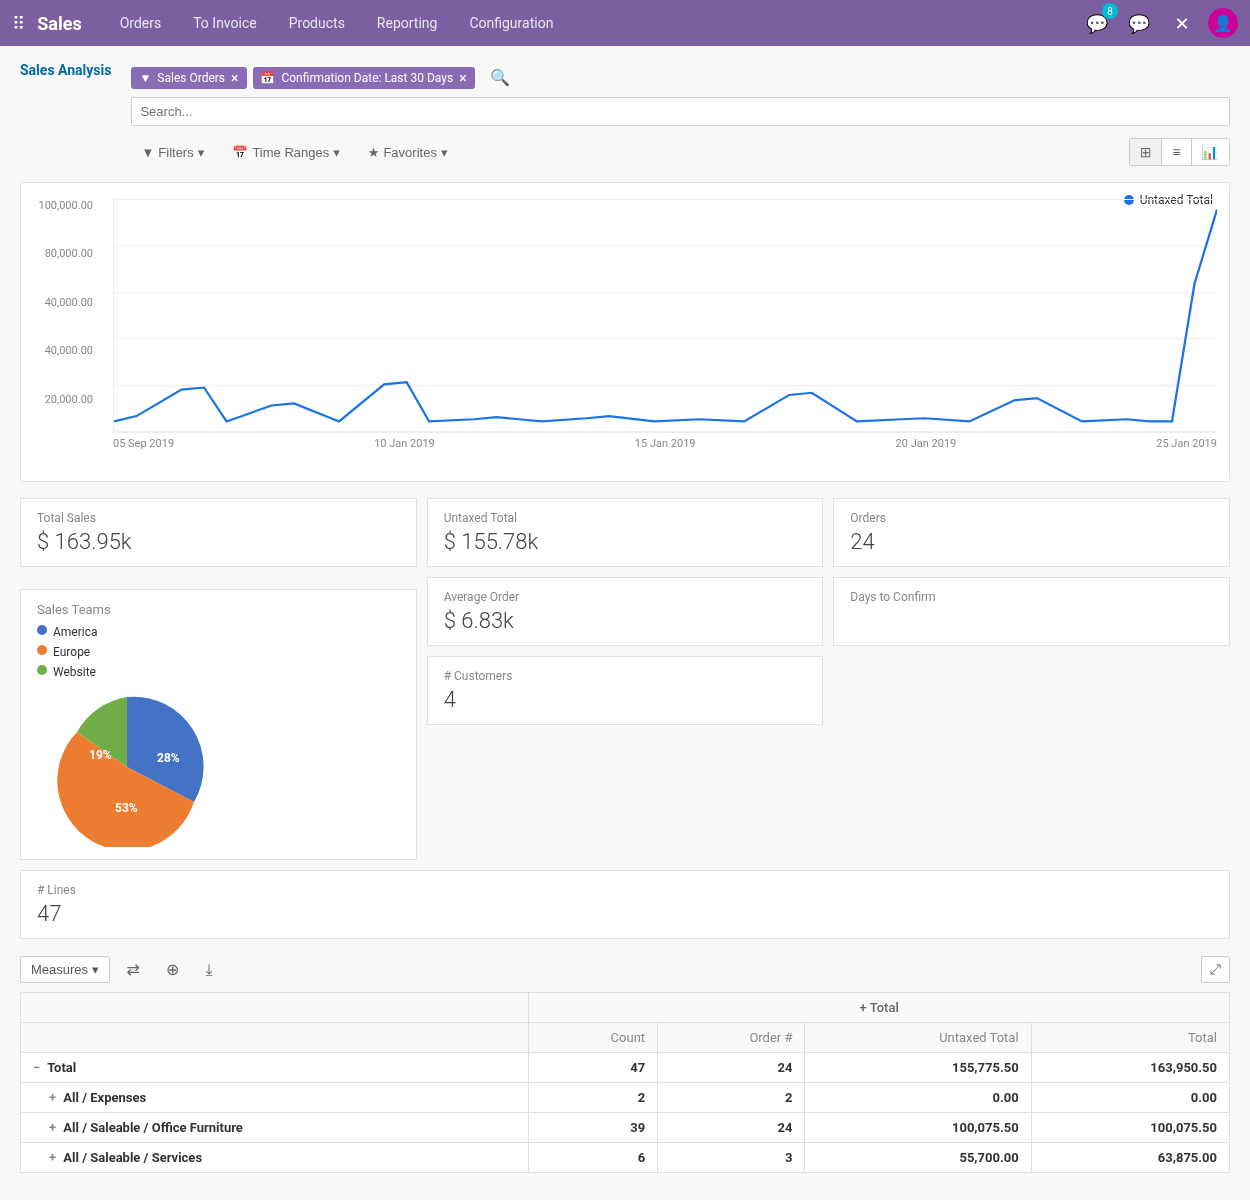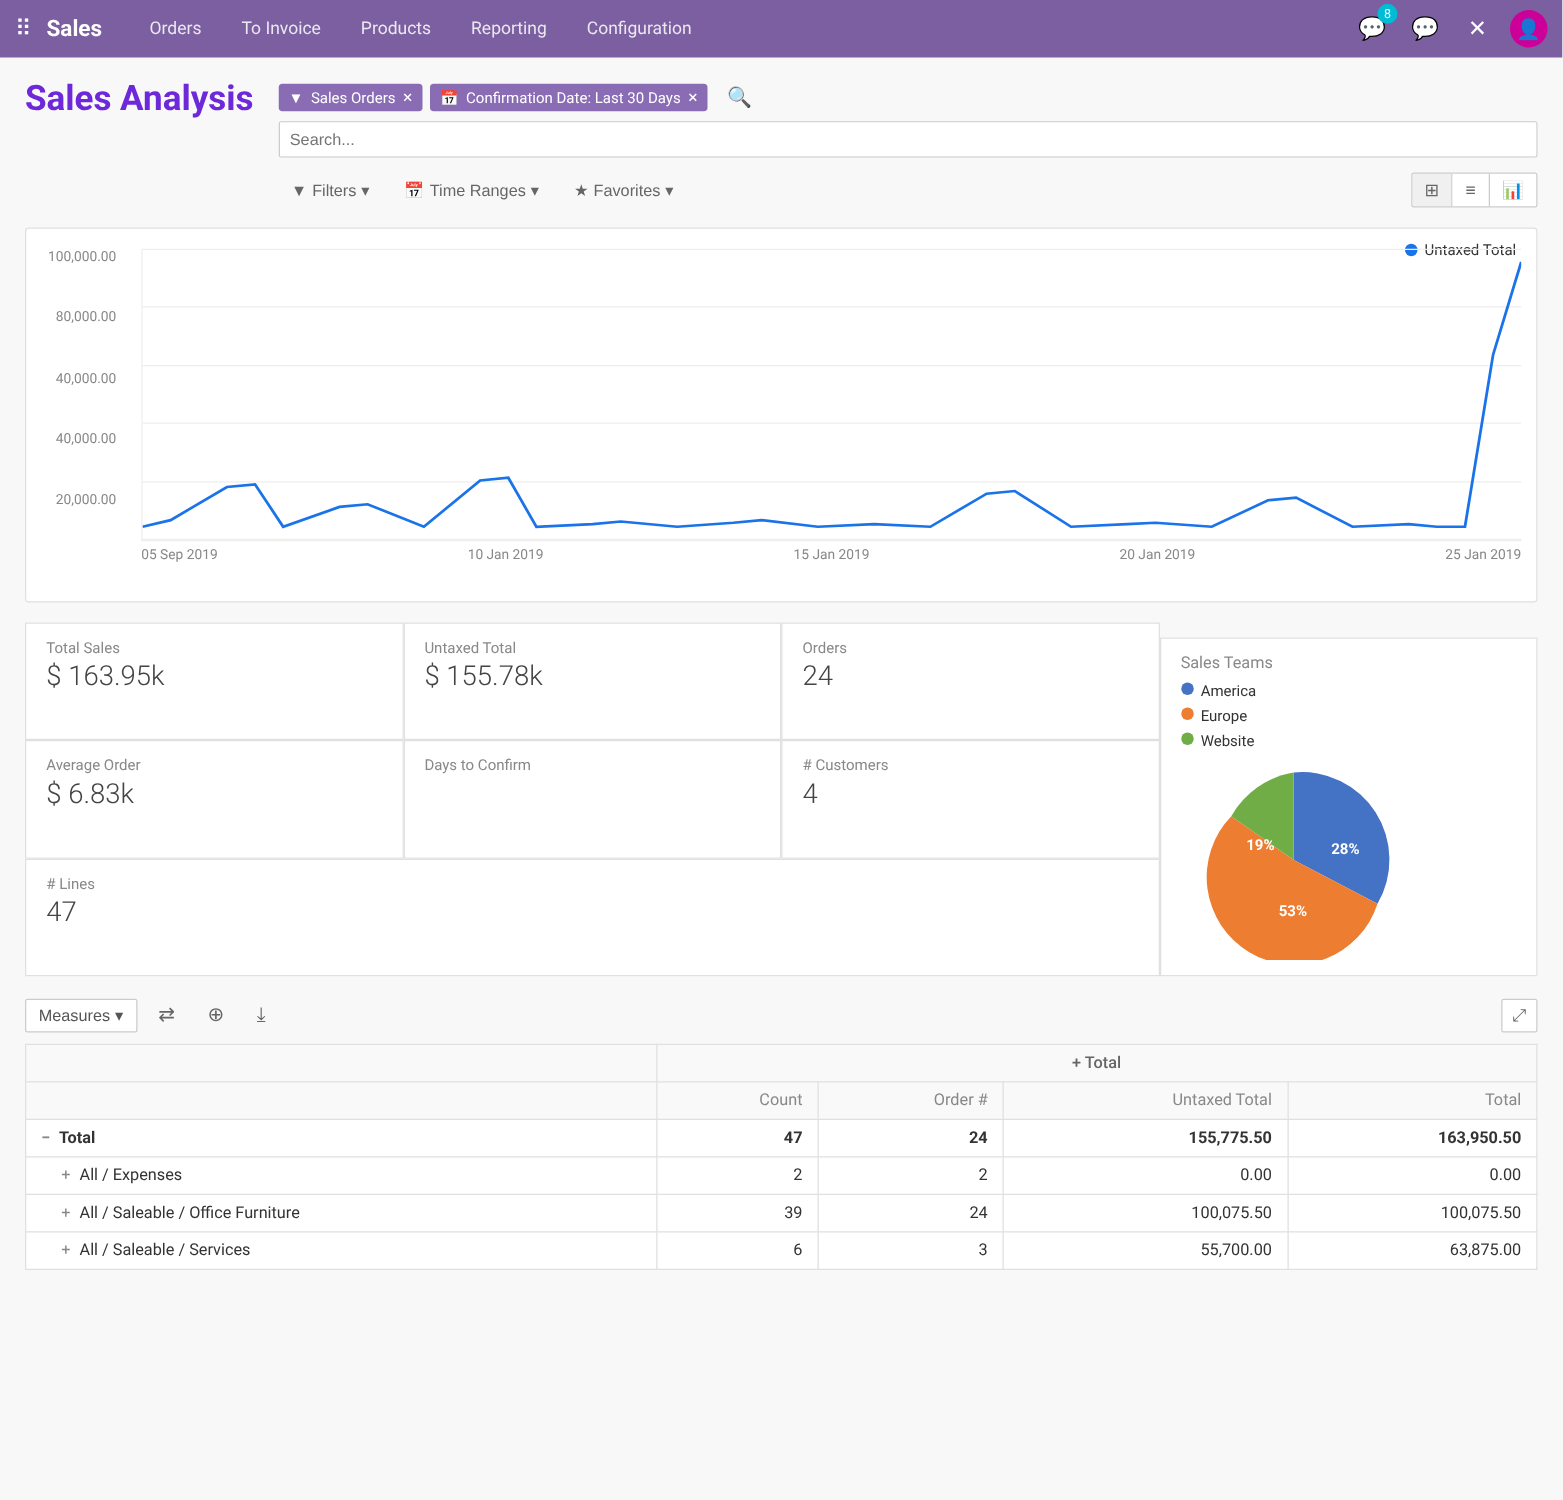--- a/index.html
+++ b/index.html
@@ -19,21 +19,21 @@
     .topnav-brand { font-size: 18px; font-weight: bold; margin-right: 24px; color: #fff; }
     .topnav-menu { display: flex; gap: 4px; flex: 1; }
     .topnav-item { color: rgba(255,255,255,0.85); padding: 0 14px; height: 46px; display: flex; align-items: center; cursor: pointer; font-size: 14px; }
     .topnav-icons { display: flex; align-items: center; gap: 10px; }
     .topnav-icon-btn { color: #fff; cursor: pointer; position: relative; font-size: 18px; display: flex; align-items: center; justify-content: center; width: 32px; height: 32px; }
     .badge { position: absolute; top: -4px; right: -4px; background: #00BCD4; color: #fff; border-radius: 50%; width: 16px; height: 16px; font-size: 10px; display: flex; align-items: center; justify-content: center; }
     .avatar { width: 30px; height: 30px; border-radius: 50%; background: #c09; display: flex; align-items: center; justify-content: center; overflow: hidden; cursor: pointer; }
 
     
     .page { padding: 16px 20px; }
-    .page-title { font-size: 28px; color: #6d28d9; margin-bottom: 12px; }
+    .page-title { font-size: 14px; color: #0369a1; margin-bottom: 12px; }
 
     
     .searchbar-wrapper { display: flex; flex-direction: column; margin-bottom: 12px; }
     .filter-tags { display: flex; align-items: center; gap: 6px; margin-bottom: 4px; }
     .filter-tag { display: flex; align-items: center; background: #8a6cb5; color: #fff; border-radius: 3px; padding: 3px 8px; font-size: 12px; gap: 6px; }
     .filter-tag .remove { cursor: pointer; font-size: 14px; }
     .search-input-row { display: flex; align-items: center; border: 1px solid #ccc; background: #fff; border-radius: 2px; }
     .search-input { border: none; outline: none; flex: 1; padding: 6px 8px; font-size: 13px; color: #999; }
     .search-btn { padding: 6px 10px; cursor: pointer; color: #666; font-size: 16px; }
 
@@ -69,21 +69,21 @@
     
     .pivot-toolbar { display: flex; align-items: center; gap: 8px; margin-bottom: 8px; }
     .measures-btn { display: flex; align-items: center; gap: 4px; border: 1px solid #ccc; background: #fff; padding: 5px 10px; border-radius: 2px; cursor: pointer; font-size: 13px; color: #555; }
     .icon-btn { border: 1px solid transparent; background: transparent; color: #666; cursor: pointer; font-size: 16px; padding: 4px 8px; }
     .expand-btn { border: 1px solid #ccc; background: #fff; padding: 4px 8px; cursor: pointer; font-size: 14px; color: #666; border-radius: 2px; margin-left: auto; }
 
     .pivot-table { width: 100%; border-collapse: collapse; background: #fff; border: 1px solid #e0e0e0; font-size: 13px; }
     .pivot-table th, .pivot-table td { border: 1px solid #e0e0e0; padding: 7px 12px; }
     .pivot-table th { background: #f9f9f9; color: #888; font-weight: normal; text-align: right; }
     .pivot-table th.left { text-align: left; }
-    .pivot-table td { text-align: right; }
+    .pivot-table td { text-align: right; font-weight: bold; }
     .pivot-table td.left { text-align: left; }
     .pivot-table .total-header { text-align: center; color: #666; font-weight: 500; }
     .pivot-table .row-total { font-weight: bold; }
     .pivot-table .plus-icon { color: #888; margin-right: 4px; cursor: pointer; }
     .pivot-table .minus-icon { color: #888; margin-right: 4px; cursor: pointer; }
   </style>
 </head>
 <body>
 
 <nav class="topnav">
@@ -230,21 +230,21 @@
 
     <div class="x-axis">
       <span class="x-label">05 Sep 2019</span>
       <span class="x-label">10 Jan 2019</span>
       <span class="x-label">15 Jan 2019</span>
       <span class="x-label">20 Jan 2019</span>
       <span class="x-label">25 Jan 2019</span>
     </div>
   </div>
 
-  <div style="display:grid; grid-template-columns: 1fr 1fr 1fr 1fr; gap:0; margin-bottom:16px;">
+  <div style="display:grid; grid-template-columns: 1fr 1fr 1fr; gap:10px; margin-bottom:16px;">
 
     <div class="stat-card">
       <div class="stat-label">Total Sales</div>
       <div class="stat-value">$ 163.95k</div>
     </div>
     <div class="stat-card">
       <div class="stat-label">Untaxed Total</div>
       <div class="stat-value">$ 155.78k</div>
     </div>
     <div class="stat-card">

